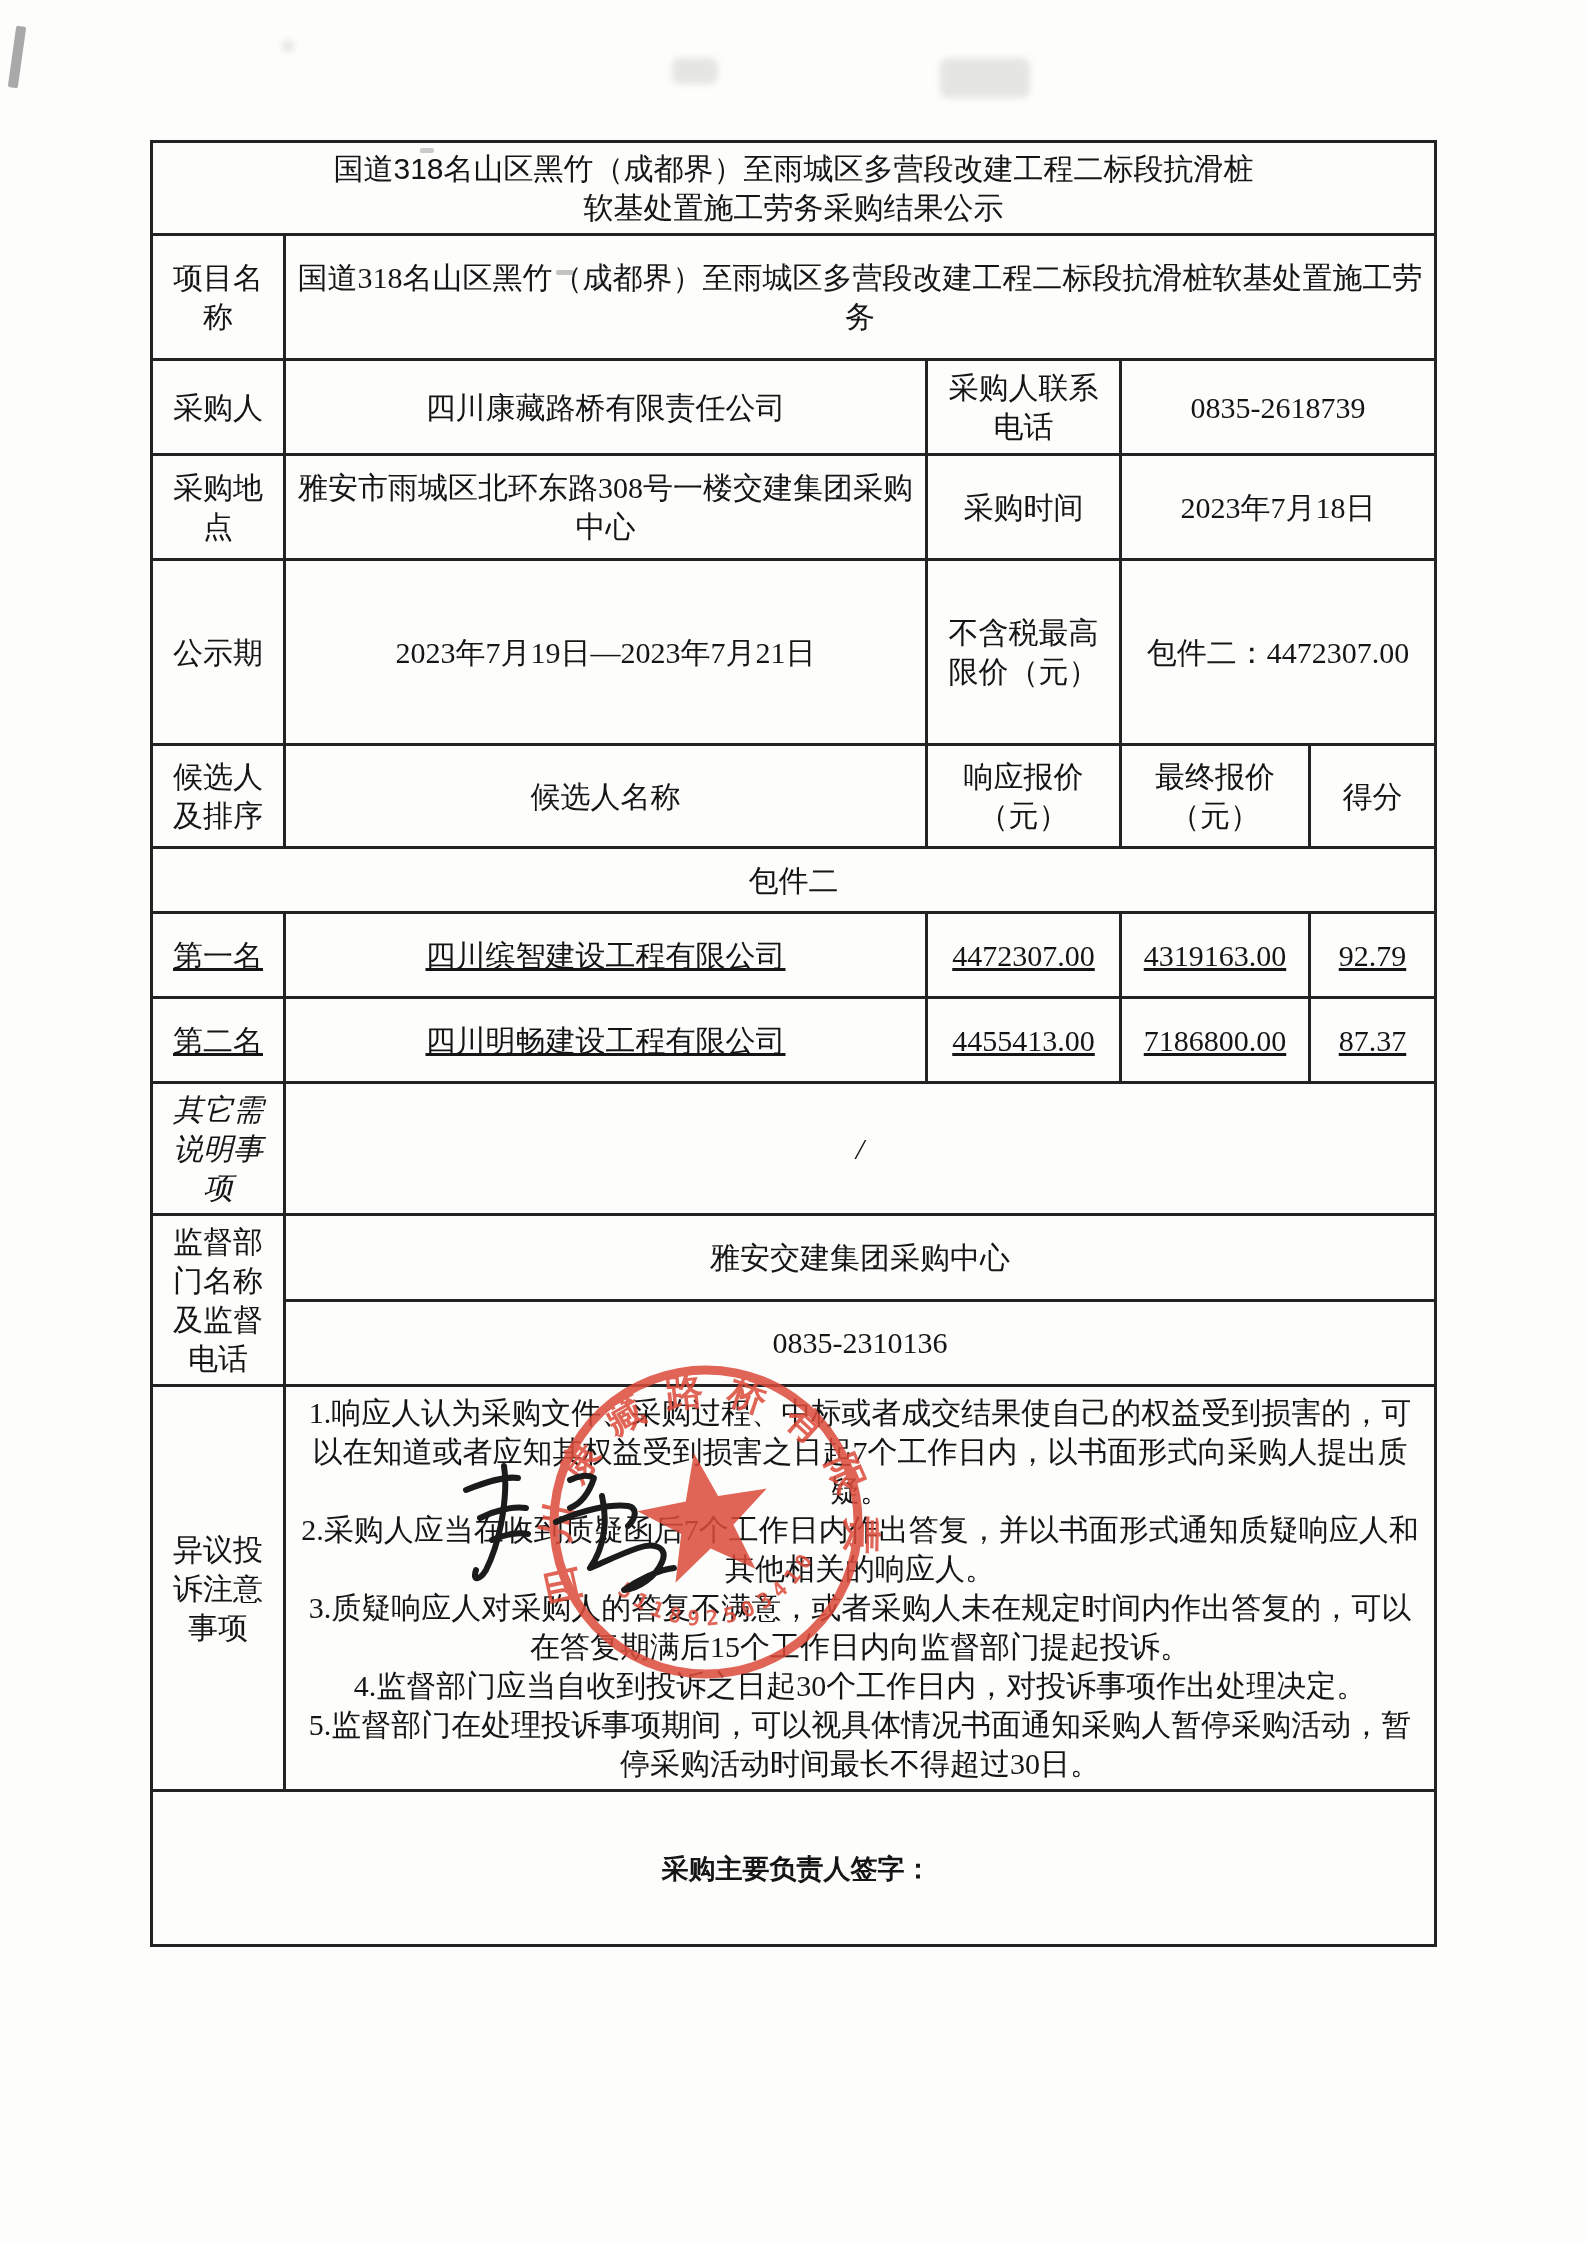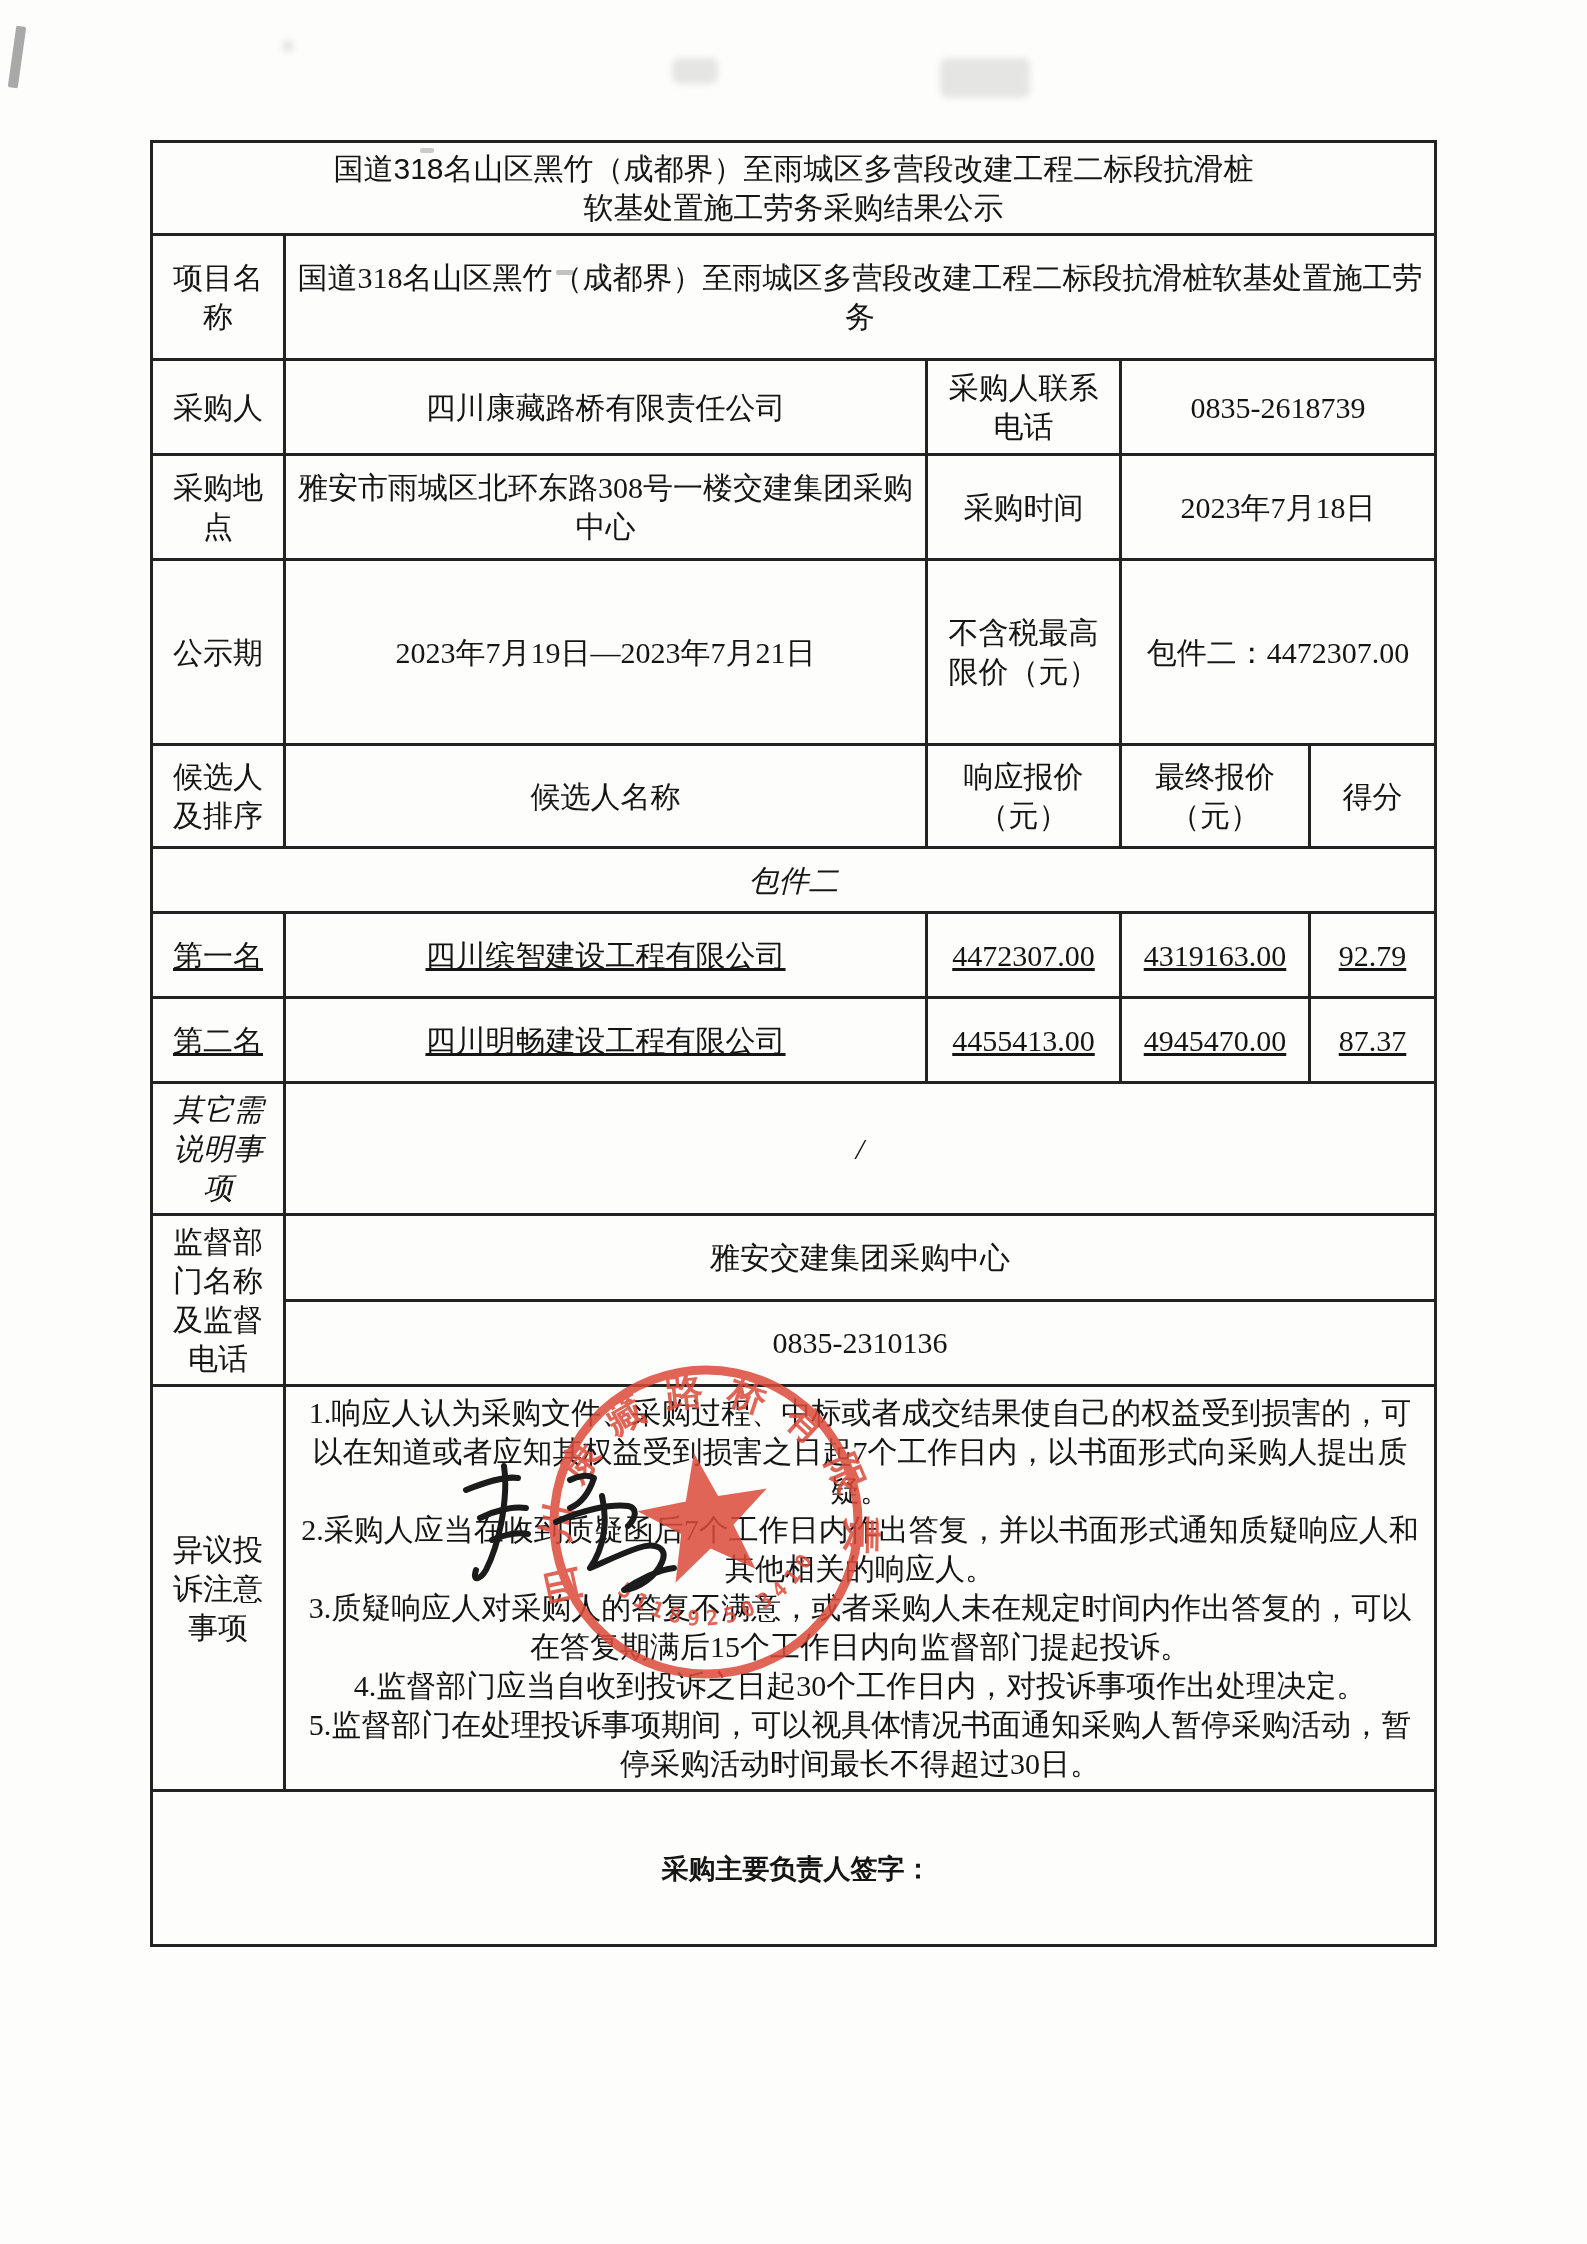--- a/index.html
+++ b/index.html
@@ -35,21 +35,21 @@
     padding:8px 4px;
   }
   td.lbl{padding:6px 4px;}
   td.left{text-align:left;padding-left:12px;}
   td.leftpad{text-align:left;padding-left:26px;}
   tr.r-projname td{height:110px;}
   tr.r-purchaser td{height:80px;}
   tr.r-location td{height:90px;}
   tr.r-publicity td{height:170px;}
   tr.r-header td{height:88px;}
-  tr.r-section td{height:50px;font-style:italic;}
+  tr.r-section td{height:50px;}
   tr.r-rank td{height:70px;text-decoration:underline;}
   tr.r-other td{height:90px;font-style:italic;}
   tr.r-sup td{height:58px;}
   tr.r-objection td{height:288px;}
   tr.r-sign td{height:140px;border-left:3px solid #232323;}
   .objection-box{
     text-align:left;font-size:29px;line-height:1.48;
     padding:4px 6px;
   }
   .slash{font-size:34px;font-weight:400;}
@@ -140,21 +140,21 @@
       <td>四川缤智建设工程有限公司</td>
       <td>4472307.00</td>
       <td>4319163.00</td>
       <td>92.79</td>
     </tr>
 
     <tr class="r-rank">
       <td>第二名</td>
       <td>四川明畅建设工程有限公司</td>
       <td>4455413.00</td>
-      <td>4945470.00</td>
+      <td>7186800.00</td>
       <td>87.37</td>
     </tr>
 
     <tr class="r-other">
       <td class="lbl">其它需说明事项</td>
       <td colspan="4" class="slash">/</td>
     </tr>
 
     <tr class="r-sup">
       <td class="lbl" rowspan="2">监督部门名称及监督电话</td>

